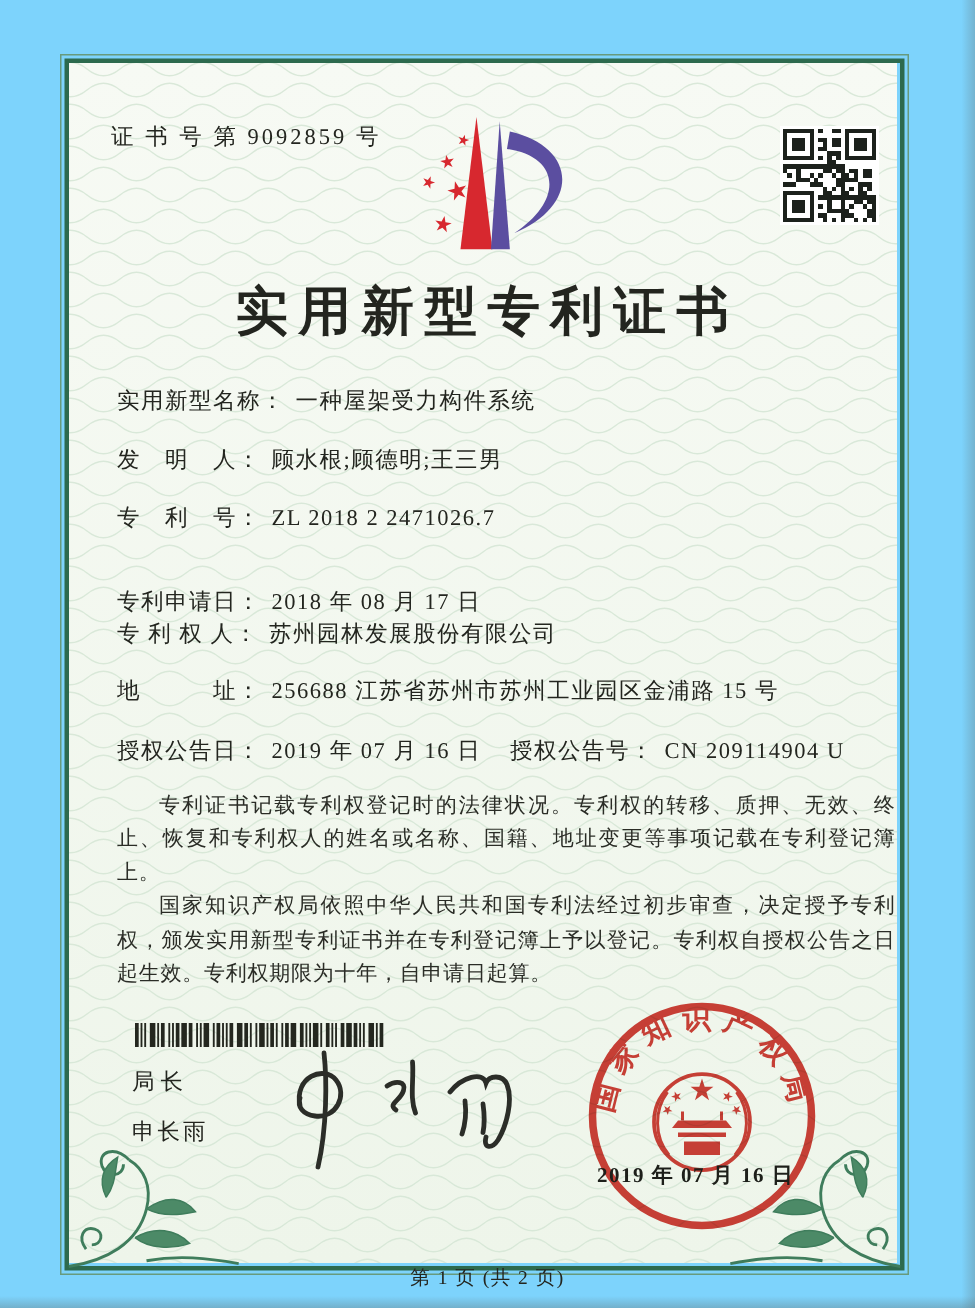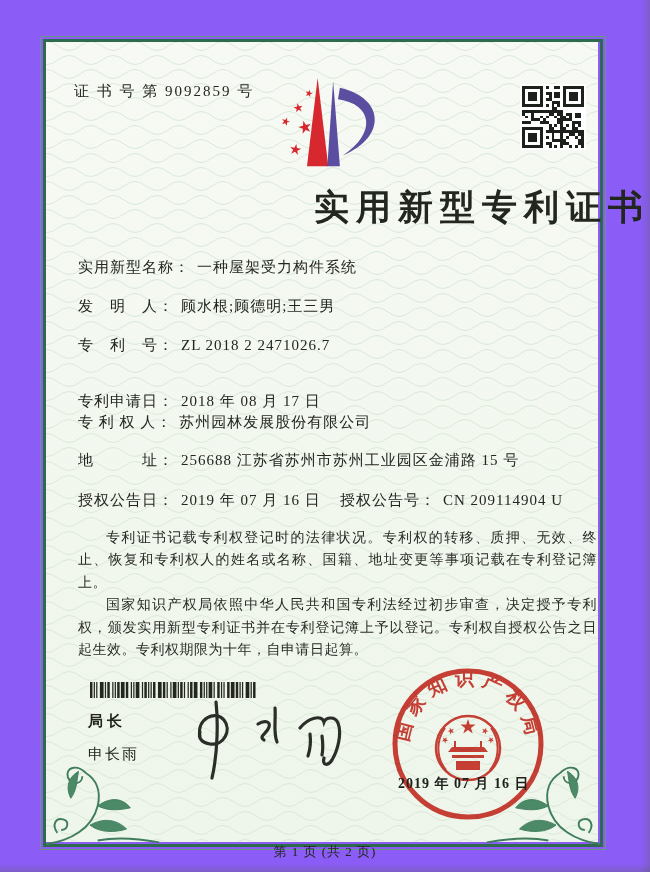--- a/index.html
+++ b/index.html
@@ -1,39 +1,39 @@
 <!DOCTYPE html>
 <html><head>
 <meta charset="utf-8">
 <style>
   html,body{margin:0;padding:0;background:#fff;}
-  .page{position:relative;width:650px;height:872px;background:#8b5cf6;overflow:hidden;
+  .page{position:relative;width:650px;height:872px;background:#7dd3fc;overflow:hidden;
         font-family:"Liberation Serif","DejaVu Serif",serif;color:#23251f;}
   
   .frame-outer{position:absolute;left:40px;top:36px;width:564px;height:812px;
                border:1px solid #679a7d;z-index:2;}
   .frame-inner{position:absolute;left:2px;top:2px;right:2px;bottom:2px;border:3px solid #2d6a4e;}
   
   .interior{position:absolute;left:46px;top:42px;width:552px;height:800px;
             background:linear-gradient(#f7faf4,#eef5ea);z-index:0;}
   .guilloche{position:absolute;left:46px;top:42px;z-index:1;}
   
   .abs{position:absolute;z-index:3;}
   .cert-no{left:74px;top:82px;font-size:15px;letter-spacing:2px;}
   .logo{left:278px;top:78px;}
   .qr-wrap{left:520px;top:84px;background:#fff;padding:2px;line-height:0;}
-  .title{left:0;right:0;top:184px;text-align:right;font-size:35px;font-weight:bold;letter-spacing:7px;}
+  .title{left:0;right:0;top:184px;text-align:center;font-size:35px;font-weight:bold;letter-spacing:7px;}
   .row{position:absolute;left:78px;right:40px;font-size:15px;letter-spacing:1px;white-space:nowrap;z-index:3;}
   .row .val{margin-left:7px;}
   .pair2{position:absolute;left:262px;top:0;}
   .body-text{left:78px;top:527px;width:519px;}
   .body-text p{margin:0;font-size:14px;line-height:22.4px;text-indent:2em;text-align:justify;
                letter-spacing:0.5px;color:#2a2c26;}
   .barcode{left:90px;top:682px;line-height:0;}
-  .sig-title{left:88px;top:712px;font-size:15px;letter-spacing:4px;font-weight:bold;}
+  .sig-title{left:88px;top:712px;font-size:15px;letter-spacing:4px;}
   .sig-name{left:88px;top:745px;font-size:15px;letter-spacing:2px;}
   .signature{left:172px;top:690px;z-index:4;}
   .seal{left:388px;top:664px;z-index:4;mix-blend-mode:multiply;opacity:.92;}
   .seal-date{left:398px;top:775px;font-size:14px;font-weight:bold;letter-spacing:1px;z-index:5;color:#1d1f1a;}
   .page-no{left:0;right:0;top:822px;text-align:center;font-size:13px;letter-spacing:1px;margin-top:21px;}
   .ornament{left:42px;top:736px;z-index:2;line-height:0;}
   .ornament.right{left:auto;right:46px;transform:scaleX(-1);}
   
   .edge-r{position:absolute;right:0;top:0;bottom:0;width:9px;z-index:9;
           background:linear-gradient(to right,rgba(90,95,90,0),rgba(90,95,90,.28));}

